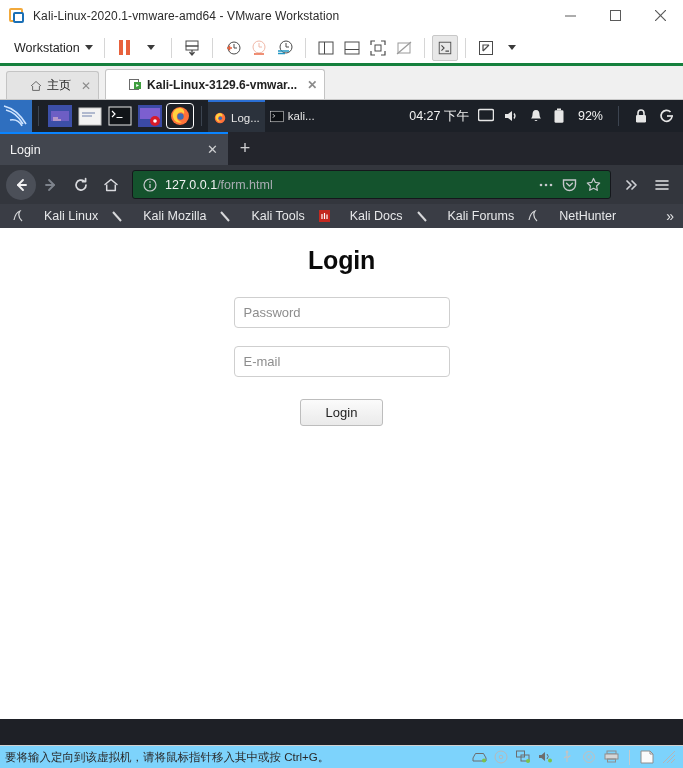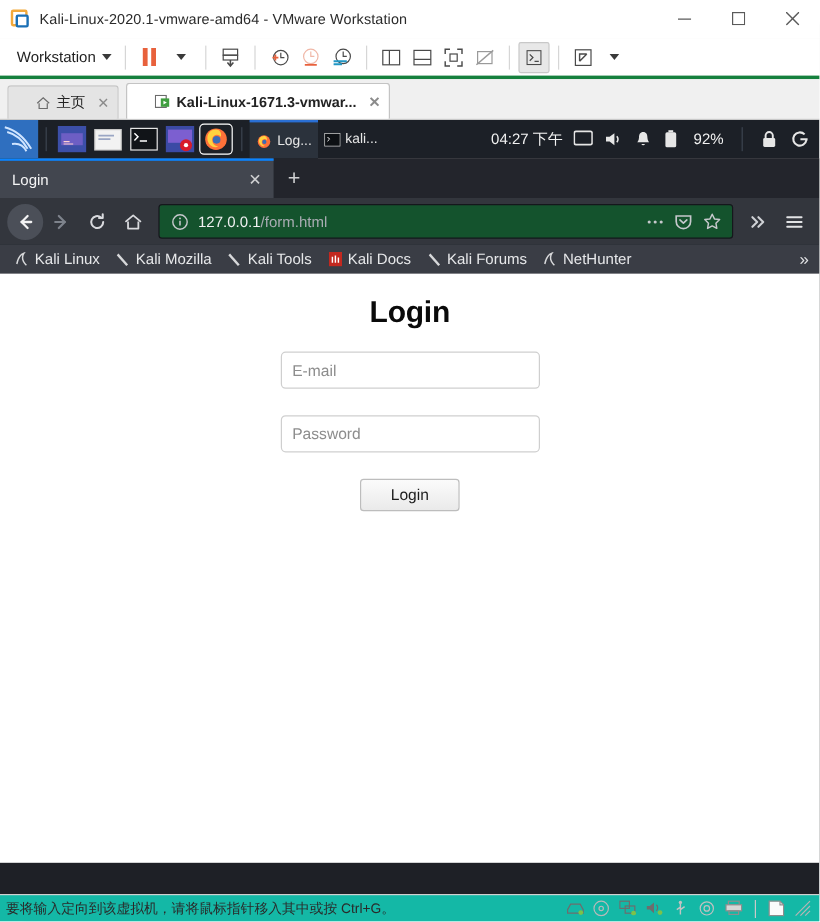--- a/index.html
+++ b/index.html
@@ -123,21 +123,21 @@
     border-radius:3px; display:flex; align-items:center; padding:0 8px; gap:7px;
   }
   .url-txt { flex:1; font-size:12.5px; color:#a9acb3; white-space:nowrap; }
   .url-txt b { color:#f1f1f2; font-weight:normal; }
   .url-ic { width:17px; height:17px; display:flex; align-items:center; justify-content:center; color:#c6c8cc; flex:none; }
 
   .ff-bookmarks {
     height:24px; background:#3a3d45; display:flex; align-items:center; gap:0; padding-left:6px;
   }
   .bm {
-    display:flex; align-items:center; gap:5px; padding:0 7px; height:24px;
+    display:flex; align-items:center; gap:20px; padding:0 7px; height:24px;
     color:#e7e8ea; font-size:12.5px; white-space:nowrap;
   }
   .bm-chev { margin-left:auto; padding-right:9px; color:#e2e3e5; font-size:14px; }
 
   
   .ff-content { height:491px; background:#ffffff; position:relative; }
   .page-h1 {
     text-align:center; font-size:25px; font-weight:bold; color:#0a0a0a;
     padding-top:18px; letter-spacing:-0.2px;
   }
@@ -150,21 +150,21 @@
   .field::placeholder { color:#8d8d8d; opacity:1; }
   .login-btn {
     width:83px; height:27px; border:1px solid #bdbdbd; border-radius:3px;
     background:linear-gradient(#fbfbfb,#eaeaea); font-size:13px; color:#1d1d1d;
     font-family:"Liberation Sans", sans-serif;
   }
 
   
   .vmw-status {
     position:absolute; bottom:0; left:0; width:683px; height:23px;
-    background:#14b8a6; border-top:1px solid #d0d0d0;
+    background:#7dd3fc; border-top:1px solid #d0d0d0;
     display:flex; align-items:center; font-size:11.5px; color:#2a2a2a;
   }
   .status-text { margin-left:5px; white-space:nowrap; }
   .status-icons { margin-left:auto; display:flex; align-items:center; gap:7px; padding-right:6px; }
   .st-ic { width:15px; height:14px; position:relative; flex:none; }
   .st-sep { width:1px; height:15px; background:#c9c9c9; margin:0 3px; }
 </style>
 </head>
 <body>
 
@@ -302,21 +302,21 @@
       <span class="tabclose">✕</span>
     </div>
     <div class="vmw-tab sel">
       <span class="vm-ic">
         <svg width="13" height="12" viewBox="0 0 13 12">
           <rect x="0.5" y="0.5" width="9" height="10" fill="none" stroke="#6b6b6b"></rect>
           <rect x="5" y="3" width="7" height="7" fill="#3f9e3f"></rect>
           <path d="M7.2 5 L10 6.5 L7.2 8 Z" fill="#ffffff"></path>
         </svg>
       </span>
-      <span>Kali-Linux-1671.3-vmwar...</span>
+      <span>Kali-Linux-3129.6-vmwar...</span>
       <span class="tabclose">✕</span>
     </div>
   </div>
 
   <div class="guest">
 
     <div class="kali-panel">
       <div class="kpanel-left">
         <div class="kali-logo">
           <svg width="32" height="32" viewBox="0 0 32 32">
@@ -536,26 +536,26 @@
               <path d="M1 10 C2 5 4 2 7 1 C5 4 5 7 9 11" stroke="#d7d8da" stroke-width="1.2" fill="none"></path>
             </svg>
           <span>NetHunter</span>
         </div>
         <div class="bm-chev">»</div>
       </div>
 
       <div class="ff-content">
         <h1 class="page-h1">Login</h1>
 
+        <div class="field-wrap" style="margin-top:22px;">
+          <input class="field" type="password" placeholder="Password" style="">
+        </div>
+
         <div class="field-wrap" style="margin-top:18px;">
           <input class="field" type="text" placeholder="E-mail" style="">
-        </div>
-
-        <div class="field-wrap" style="margin-top:22px;">
-          <input class="field" type="password" placeholder="Password" style="">
         </div>
 
         <div class="field-wrap" style="margin-top:22px;">
           <button class="login-btn">Login</button>
         </div>
       </div>
 
     </div>
   </div>
 

